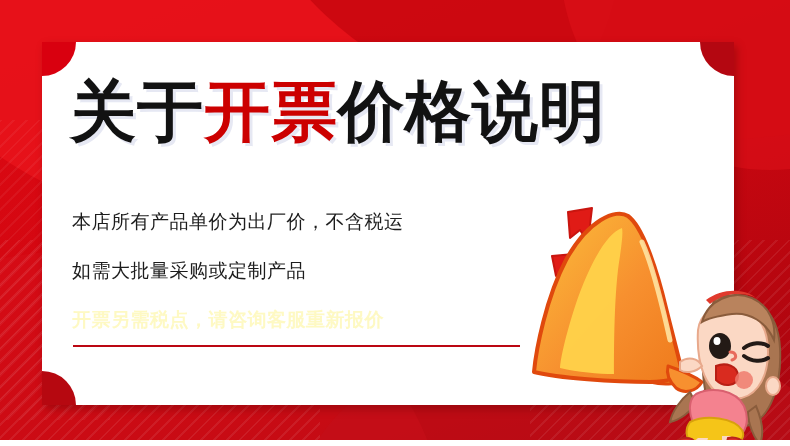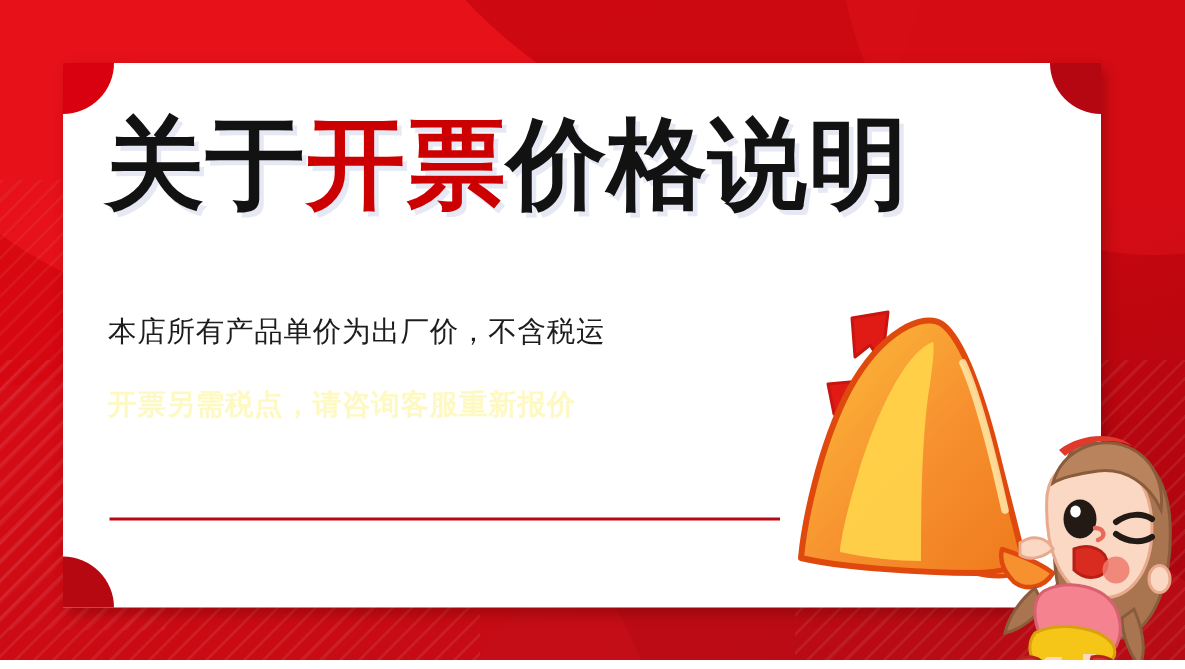--- a/index.html
+++ b/index.html
@@ -5,21 +5,21 @@
   html, body {
     margin: 0;
     padding: 0;
     background: #fff;
   }
   #banner {
     position: relative;
     width: 790px;
     height: 440px;
     overflow: hidden;
-    font-family: Liberation Serif, serif;
+    font-family: Liberation Sans, sans-serif;
     background: #d60812;
   }
 
   
   .bg-base {
     position: absolute;
     inset: 0;
     background: linear-gradient(160deg, #e00a13 0%, #d40711 38%, #b7060f 78%, #a60510 100%);
   }
   .bg-wave-a {
@@ -208,20 +208,21 @@
   <div class="card"></div>
   <div class="notch notch-tl"></div>
   <div class="notch notch-tr"></div>
   <div class="notch notch-bl"></div>
   <div class="notch notch-br"></div>
 
   <div class="headline"><span class="hl-black">关于</span><span class="hl-red">开票</span><span class="hl-black">价格说明</span></div>
 
   <div class="body-copy">
     <div class="line">本店所有产品单价为出厂价，不含税运</div>
+    <div class="line">如需大批量采购或定制产品</div>
     <div class="line line-accent">开票另需税点，请咨询客服重新报价</div>
   </div>
   <div class="rule"></div>
 
   <div class="illo">
     <svg width="260" height="266" viewBox="0 0 260 266" xmlns="http://www.w3.org/2000/svg">
       <defs>
         <linearGradient id="horn" x1="0" y1="0" x2="1" y2="1">
           <stop offset="0%" stop-color="#fbbf3b"></stop>
           <stop offset="55%" stop-color="#f7902f"></stop>

